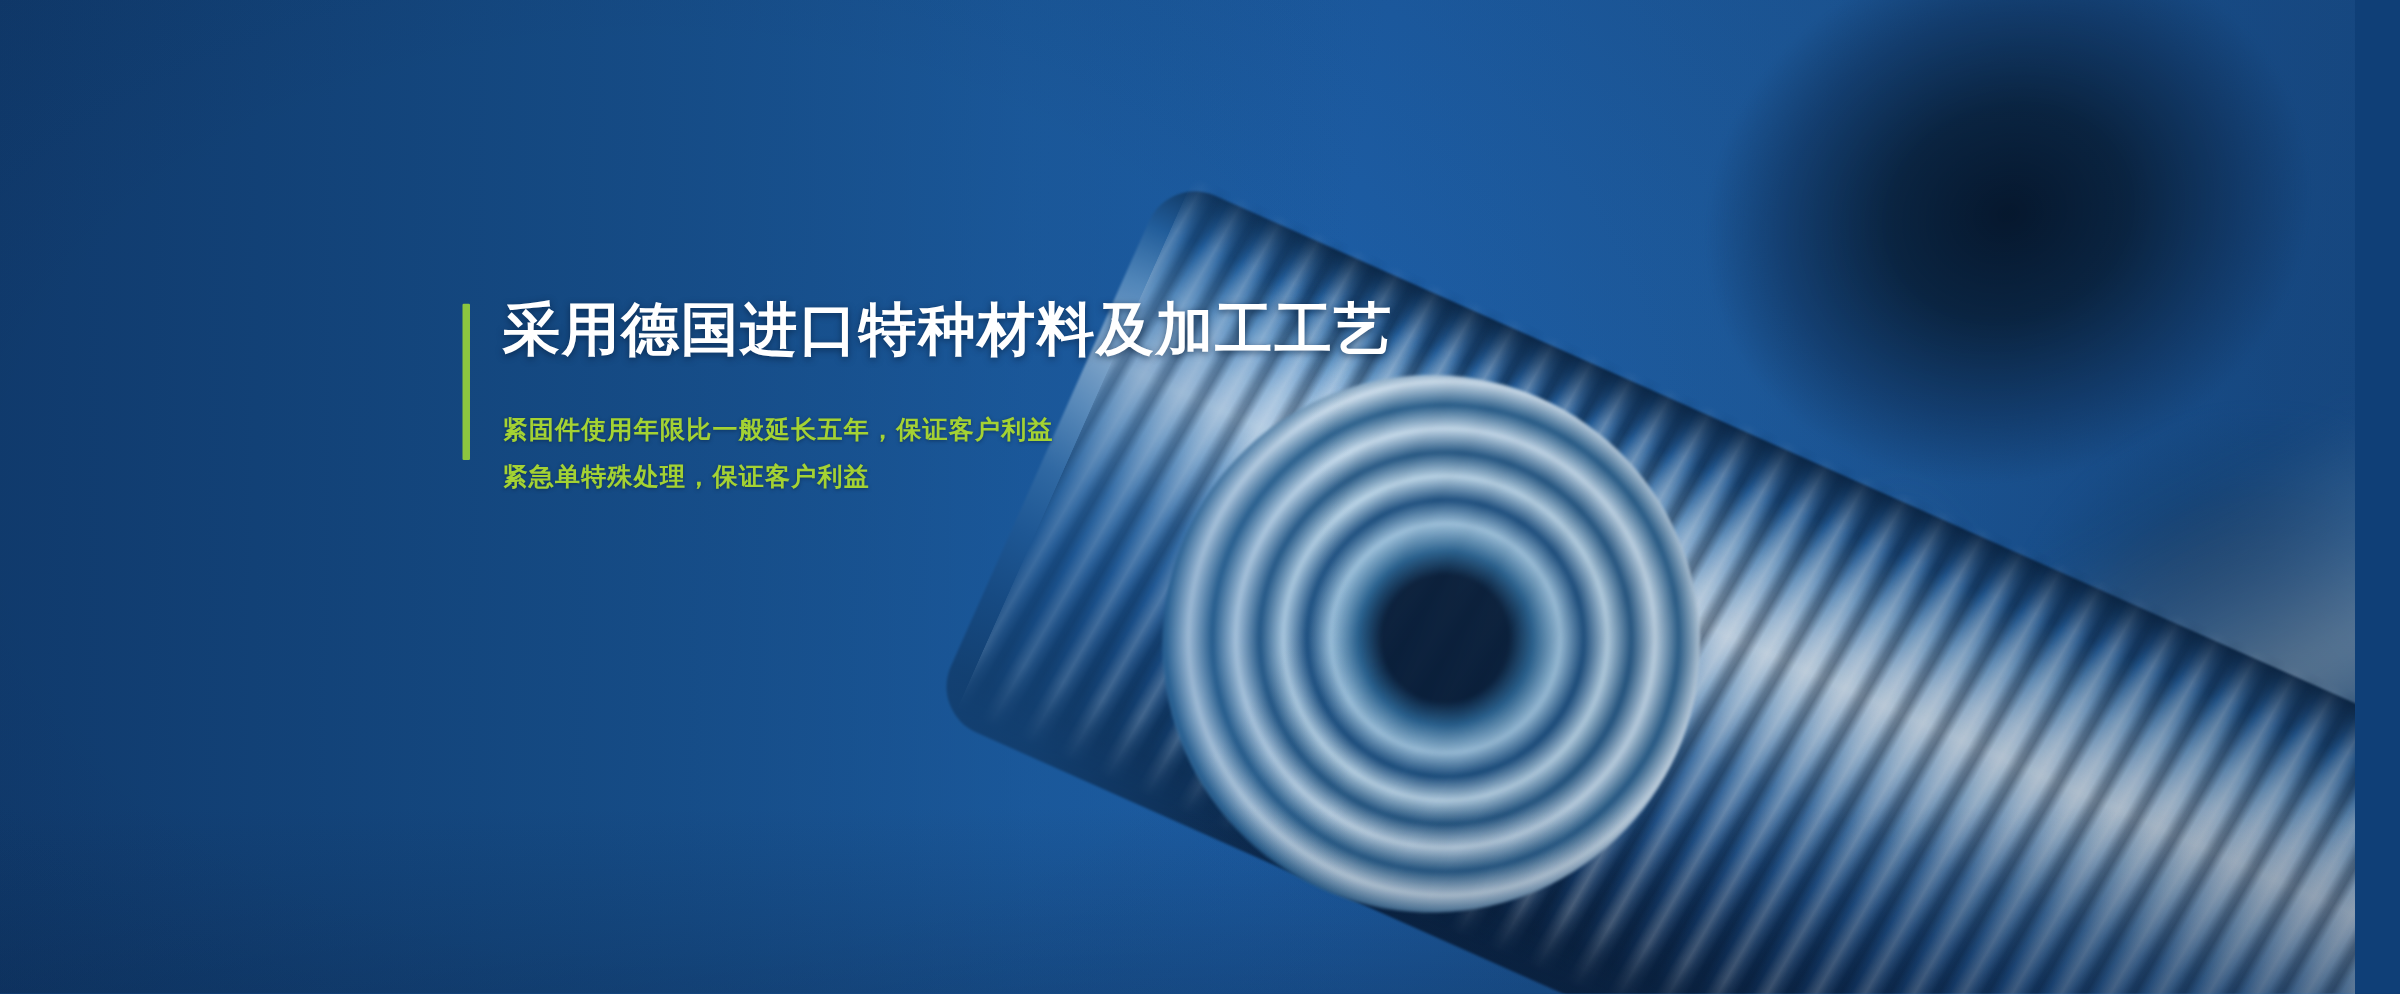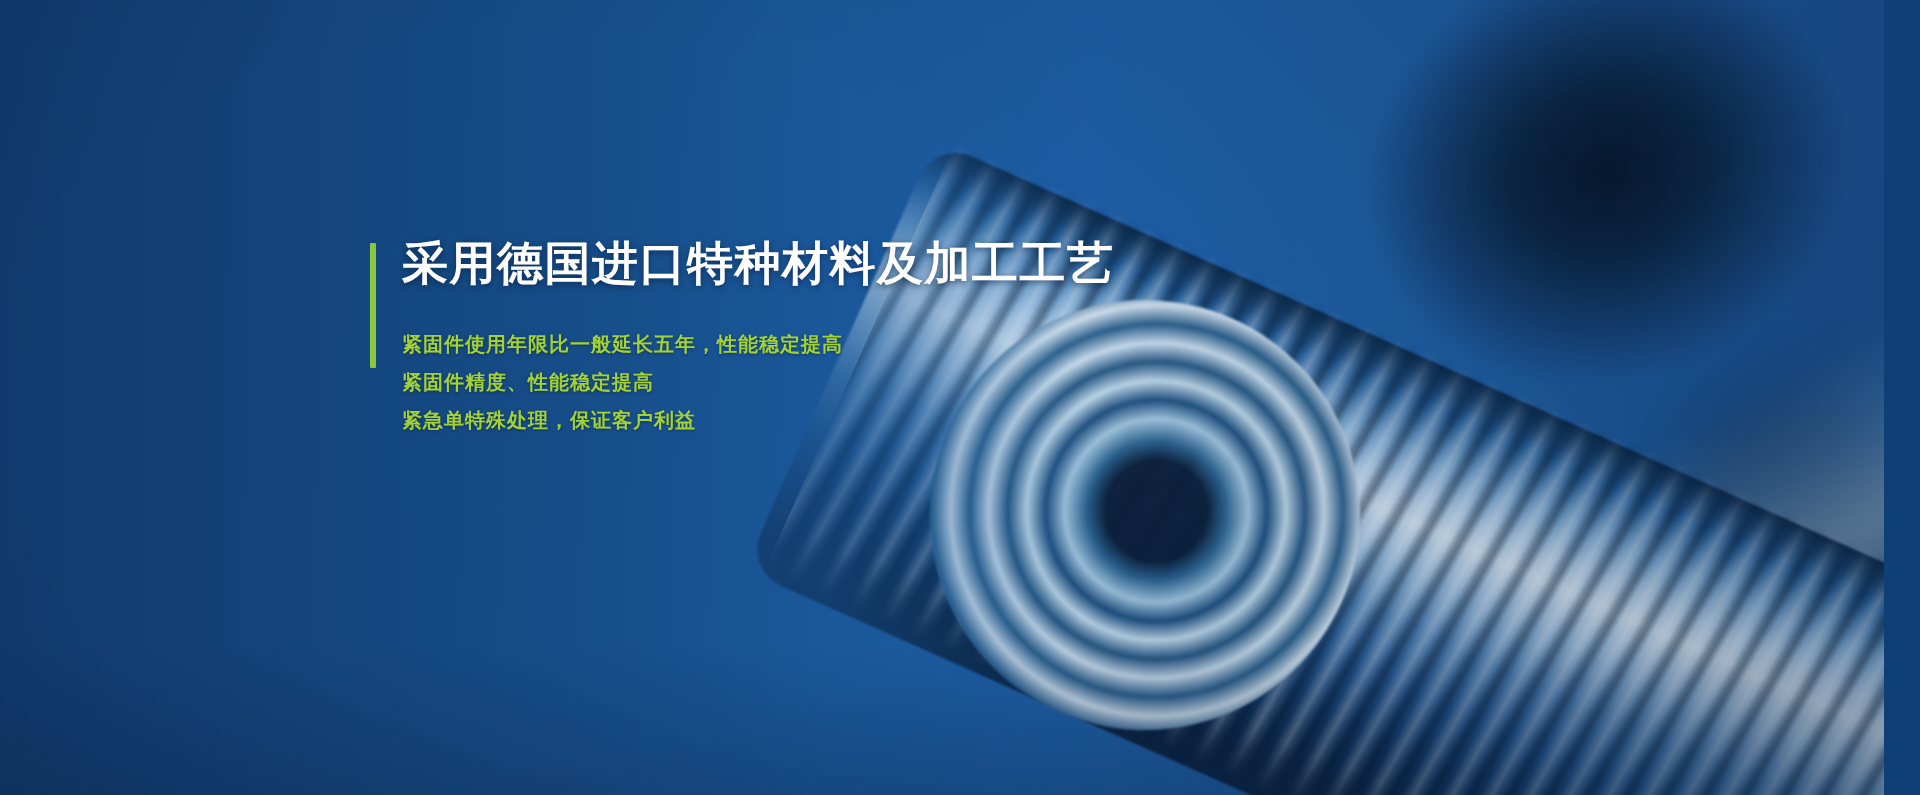--- a/index.html
+++ b/index.html
@@ -127,19 +127,18 @@
   <div class="bottom-fade"></div>
 
   <div class="content">
 
     <div class="headline-block">
       <div class="accent-bar"></div>
       <div class="headline">采用德国进口特种材料及加工工艺</div>
     </div>
 
     <div class="sub-block">
-      <div class="subline">紧固件使用年限比一般延长五年，性能稳定提高</div>
-      <div class="subline">紧固件精度、性能稳定提高</div>
+      <div class="subline">紧固件使用年限比一般延长五年，保证客户利益</div>
       <div class="subline">紧急单特殊处理，保证客户利益</div>
     </div>
 
   </div>
 </div>
 
 </body></html>

